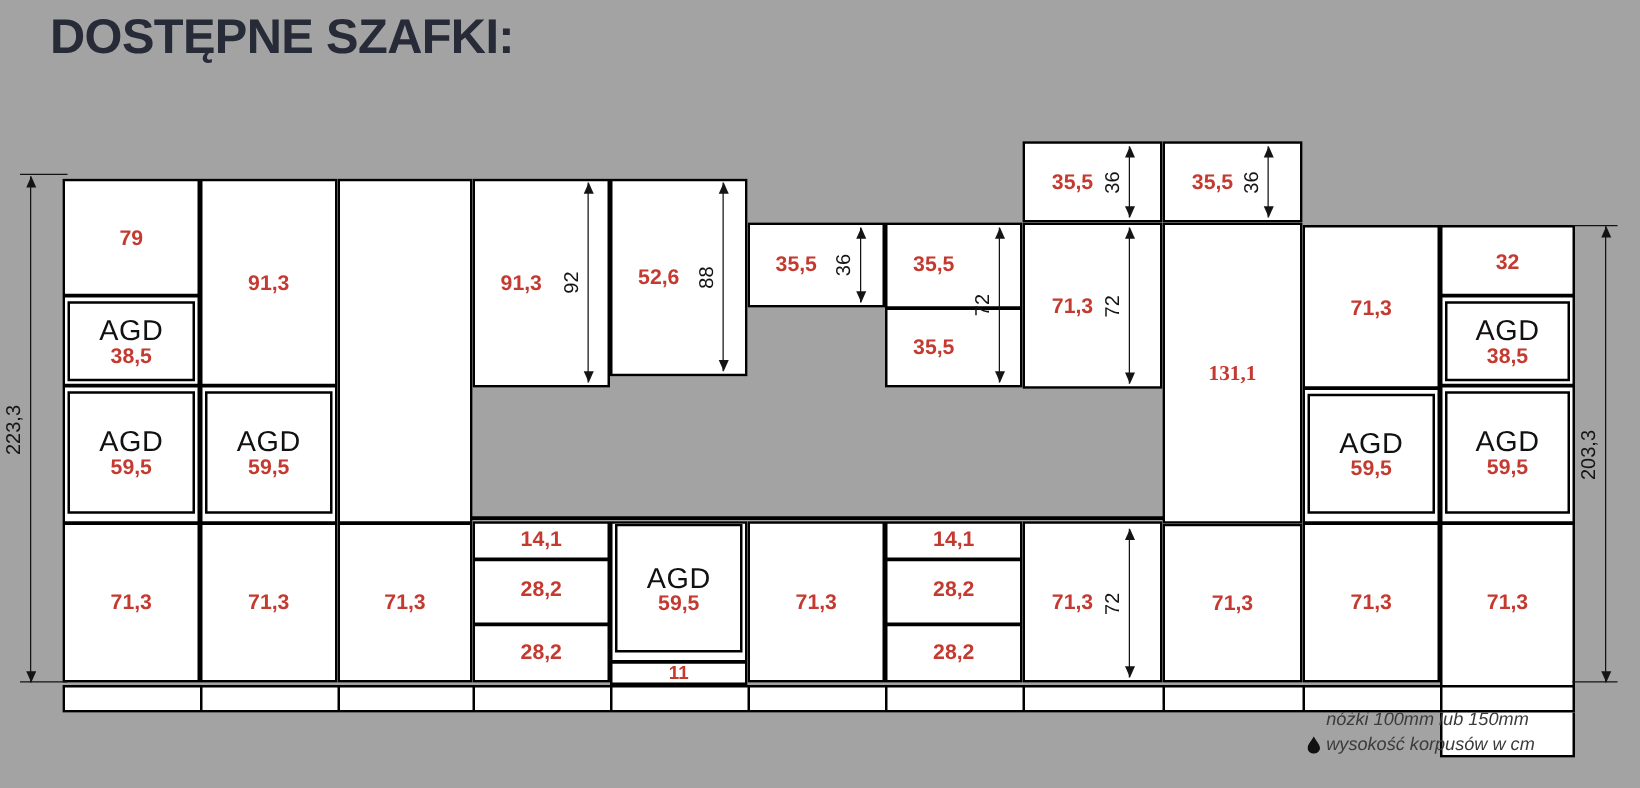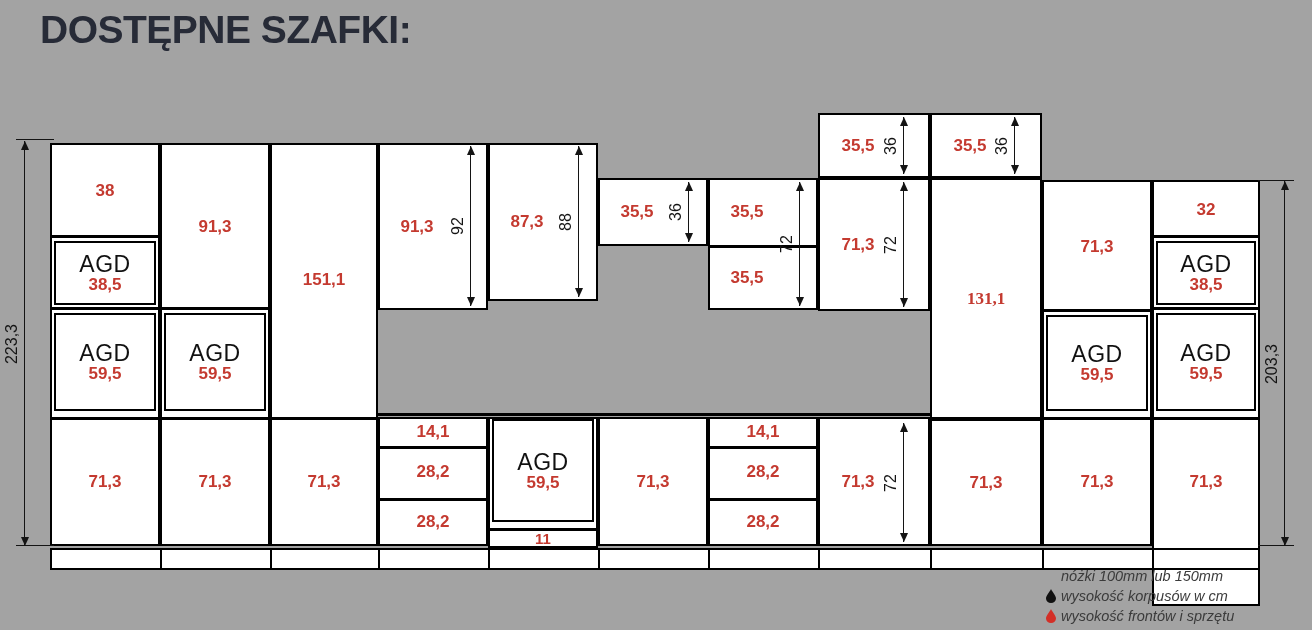--- a/index.html
+++ b/index.html
@@ -38,21 +38,21 @@
 </style>
 </head>
 <body>
 
 <div id="stage">
   <div class="title">DOSTĘPNE SZAFKI:</div>
 
   <div id="diagram">
       <div class="counter-line" style="left: 376px; top: 413px; width: 556px; height: 3px;"></div>
       <div class="unit" style="left: 50px; top: 143px; width: 110px; height: 403px;">
-        <div class="sec-label" style="top: -2px; height: 96px;">38</div>
+        <div class="sec-label" style="top: -2px; height: 96px;">79</div>
         <div class="divider" style="top: 90px;"></div>
         <div class="agd-box" style="left: 2px; right: 2px; top: 96px; height: 64px;">
           <div class="agd-name">AGD</div>
           <div class="agd-num">38,5</div>
         </div>
         <div class="divider" style="top: 162px;"></div>
         <div class="agd-box" style="left: 2px; right: 2px; top: 168px; height: 98px;">
           <div class="agd-name">AGD</div>
           <div class="agd-num">59,5</div>
         </div>
@@ -63,36 +63,35 @@
         <div class="sec-label" style="top: -2px; height: 168px;">91,3</div>
         <div class="divider" style="top: 162px;"></div>
         <div class="agd-box" style="left: 2px; right: 2px; top: 168px; height: 98px;">
           <div class="agd-name">AGD</div>
           <div class="agd-num">59,5</div>
         </div>
         <div class="divider" style="top: 272px;"></div>
         <div class="sec-label" style="top: 272px; height: 129px;">71,3</div>
       </div>
       <div class="unit" style="left: 270px; top: 143px; width: 108px; height: 403px;">
-        <div class="sec-label" style="top: -2px; height: 274px;">151,1</div>
         <div class="divider" style="top: 272px;"></div>
         <div class="sec-label" style="top: 272px; height: 129px;">71,3</div>
       </div>
       <div class="unit" style="left: 378px; top: 143px; width: 110px; height: 167px;">
         <div class="sec-label" style="top: -2px; height: 167px; transform: translateX(-16px);">91,3</div>
       </div>
       <div class="unit" style="left: 378px; top: 417px; width: 110px; height: 129px;">
         <div class="sec-label" style="top: -2px; height: 29px;">14,1</div>
         <div class="divider" style="top: 27px;"></div>
         <div class="sec-label" style="top: 27px; height: 52px;">28,2</div>
         <div class="divider" style="top: 79px;"></div>
         <div class="sec-label" style="top: 79px; height: 48px;">28,2</div>
       </div>
       <div class="unit" style="left: 488px; top: 143px; width: 110px; height: 158px;">
-        <div class="sec-label" style="top: -2px; height: 158px; transform: translateX(-16px);">87,3</div>
+        <div class="sec-label" style="top: -2px; height: 158px; transform: translateX(-16px);">52,6</div>
       </div>
       <div class="unit" style="left: 488px; top: 417px; width: 110px; height: 131px;">
         <div class="agd-box" style="left: 2px; right: 2px; top: 0px; height: 103px;">
           <div class="agd-name">AGD</div>
           <div class="agd-num">59,5</div>
         </div>
         <div class="divider" style="top: 109px;"></div>
         <div class="sec-label small" style="top: 109px; height: 20px;">11</div>
       </div>
       <div class="unit" style="left: 598px; top: 178px; width: 110px; height: 68px;">
@@ -196,20 +195,14 @@
   <div class="legend">
     <div class="legend-row indent">
       <span>nóżki 100mm lub 150mm</span>
     </div>
     <div class="legend-row">
       <svg class="drop" viewBox="0 0 10 14">
         <path d="M5 0 C6.3 3 10 6.5 10 9.5 A5 4.5 0 0 1 0 9.5 C0 6.5 3.7 3 5 0 Z" fill="#111"></path>
       </svg>
       <span>wysokość korpusów w cm</span>
     </div>
-    <div class="legend-row">
-      <svg class="drop" viewBox="0 0 10 14">
-        <path d="M5 0 C6.3 3 10 6.5 10 9.5 A5 4.5 0 0 1 0 9.5 C0 6.5 3.7 3 5 0 Z" fill="#d32f27"></path>
-      </svg>
-      <span>wysokość frontów i sprzętu</span>
-    </div>
   </div>
 </div>
 
 </body></html>

